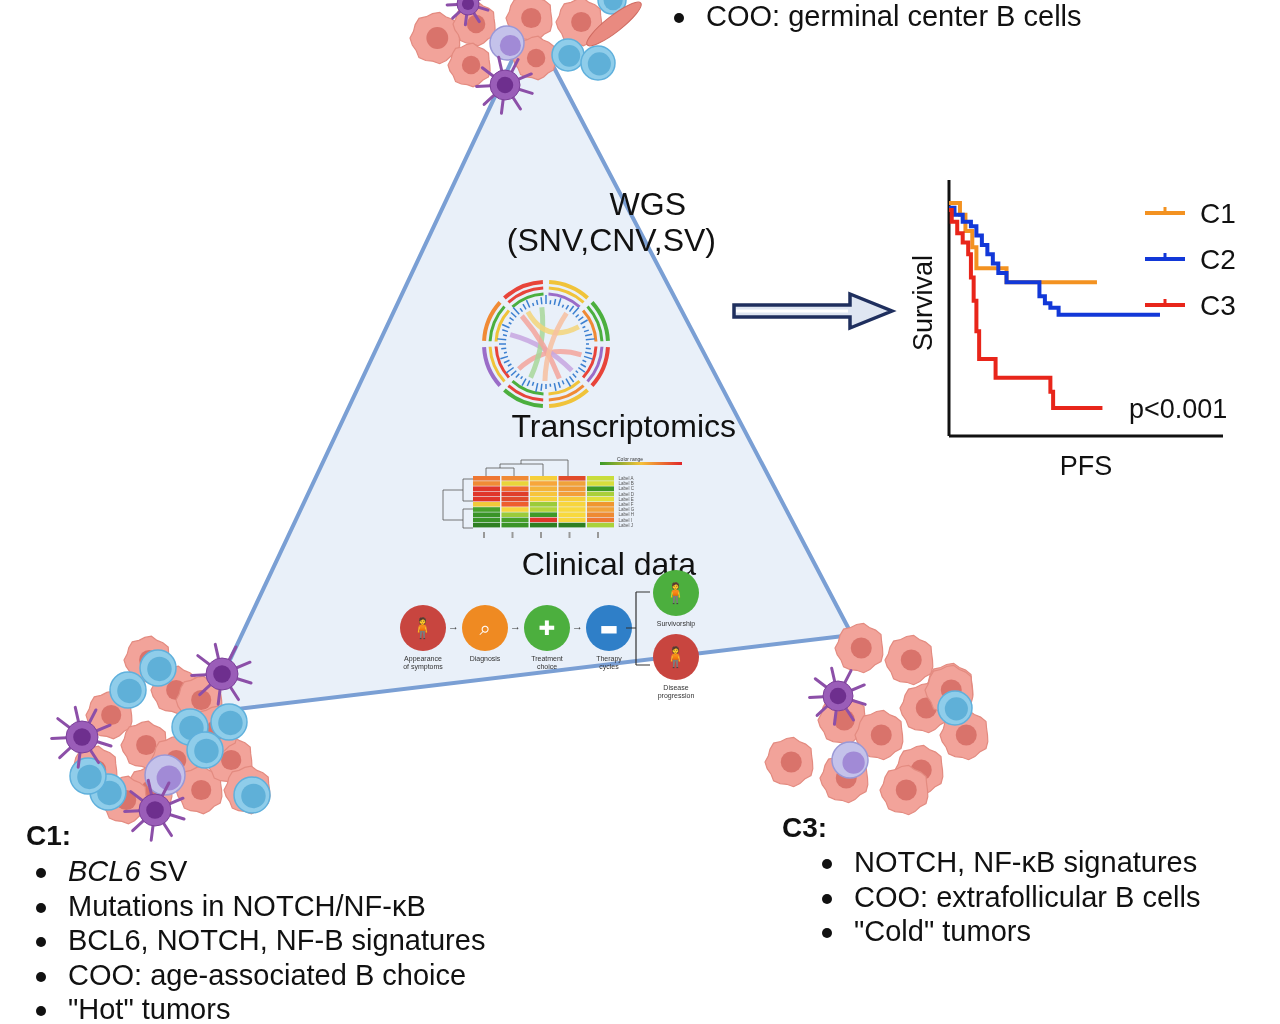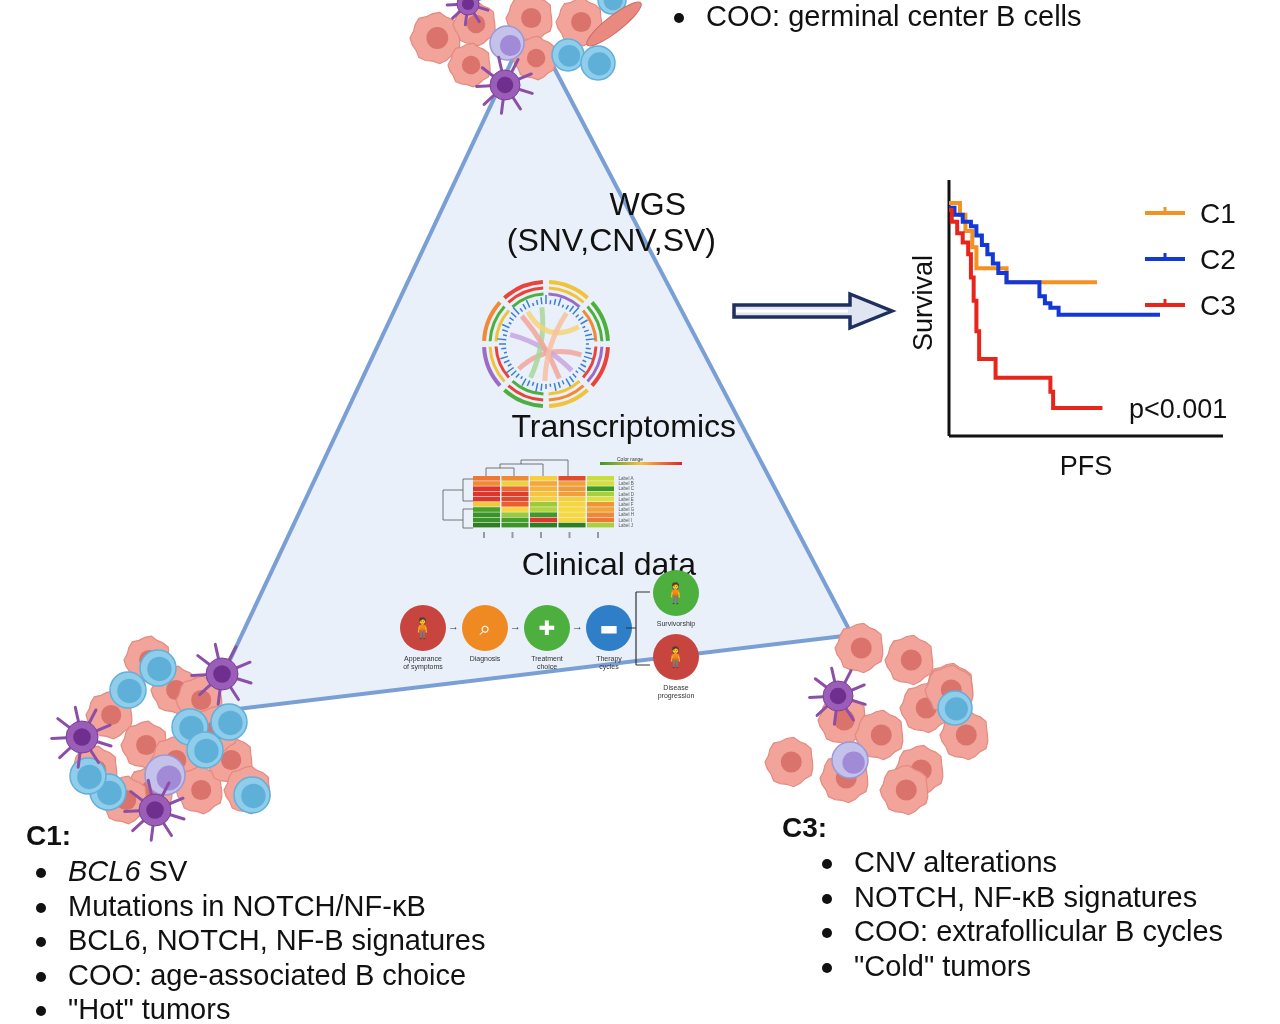--- a/index.html
+++ b/index.html
@@ -441,17 +441,16 @@
 <ul class="bul abs" style="left:30px; top:854px;" id="c1list">
   <li><i>BCL6</i><span> SV</span></li>
   <li><span>Mutations in NOTCH/NF-κB</span></li>
   <li><span>BCL6, NOTCH, NF-B signatures</span></li>
   <li><span>COO: age-associated B choice</span></li>
   <li><span>"Hot" tumors</span></li>
 </ul>
 
 <div class="txt cluster-title" style="left:782px; top:812px;">C3:</div>
 <ul class="bul abs" style="left:816px; top:845px;">
-  <li>CNV alterations</li>
   <li>NOTCH, NF-κB signatures</li>
-  <li>COO: extrafollicular B cycles</li>
+  <li>COO: extrafollicular B cells</li>
   <li>"Cold" tumors</li>
 </ul>
 
 </body></html>

